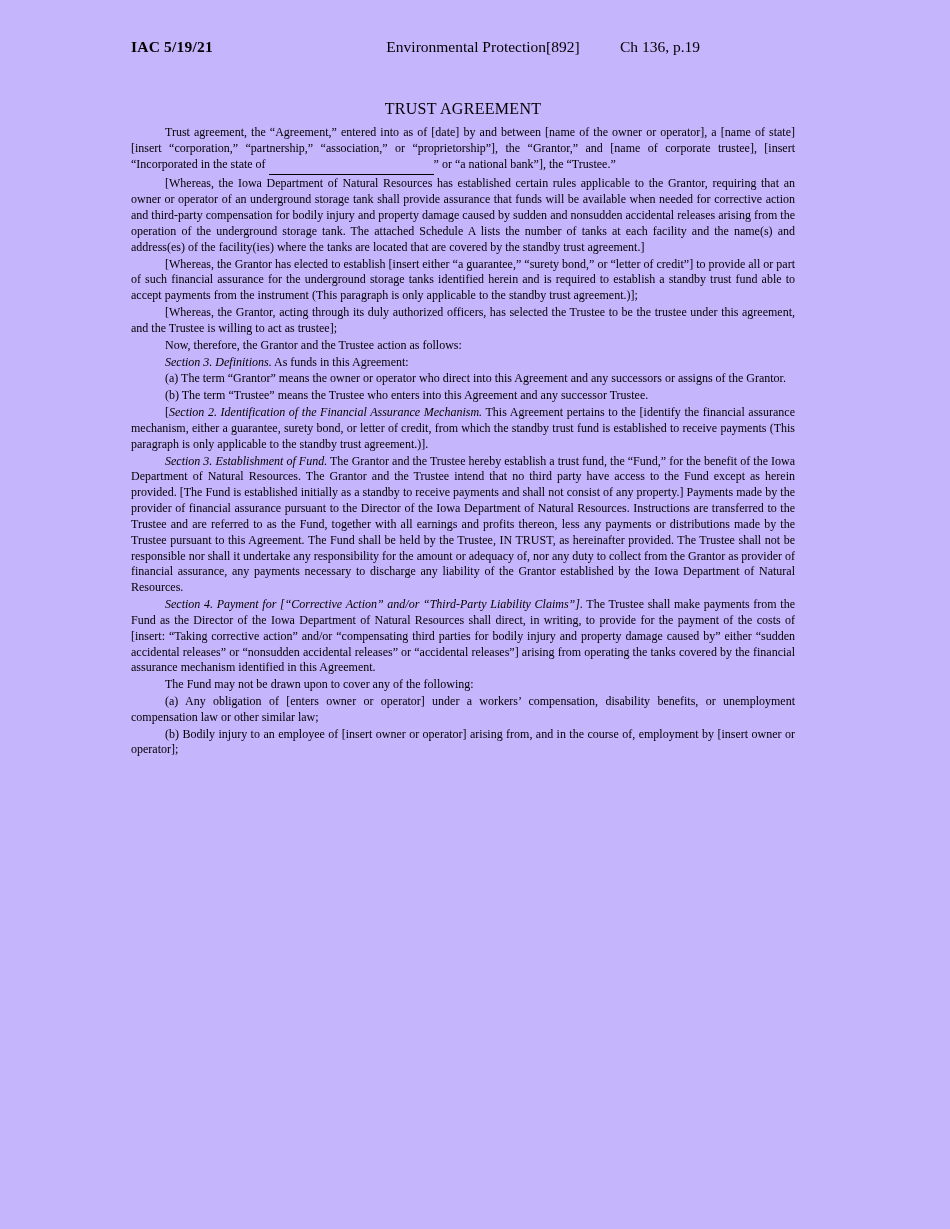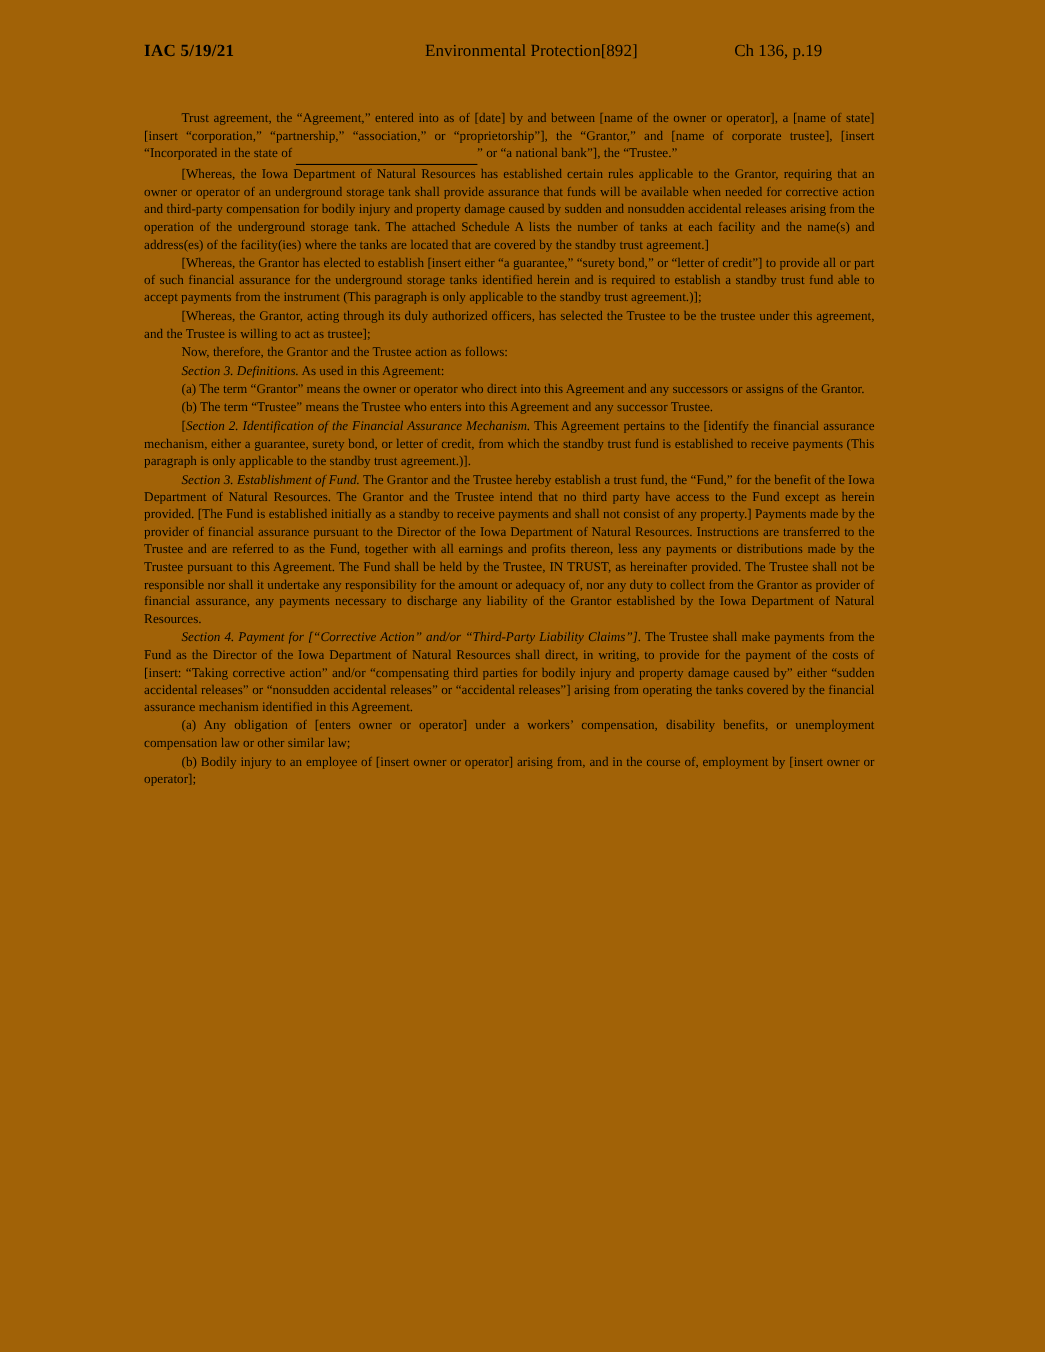--- a/index.html
+++ b/index.html
@@ -9,21 +9,21 @@
   }
   body {
     font-family: "Liberation Serif", "DejaVu Serif", serif;
     color: #000000;
   }
   .page {
     position: relative;
     width: 950px;
     height: 1229px;
     margin: 0 auto;
-    background: #a16207;
+    background: #c4b5fd;
     overflow: hidden;
     text-decoration: underline;
   }
   .content {
     position: absolute;
     left: 131px;
     top: 38px;
     width: 664px;
   }
   .header {
@@ -37,21 +37,21 @@
     text-align: left;
     font-weight: bold;
     letter-spacing: 0.2px;
   }
   .header .hdr-center {
     flex: 1;
     text-align: center;
   }
   .header .hdr-right {
     width: 175px;
-    text-align: center;
+    text-align: left;
   }
   .doc-title {
     text-align: center;
     font-size: 16px;
     letter-spacing: 0.3px;
     margin-bottom: 7px;
   }
   p.para {
     font-size: 12px;
     line-height: 1.32;
@@ -76,31 +76,33 @@
 
 <div class="page">
   <div class="content">
 
     <div class="header">
       <div class="hdr-left">IAC 5/19/21</div>
       <div class="hdr-center">Environmental Protection[892]</div>
       <div class="hdr-right">Ch 136, p.19</div>
     </div>
 
+    <div class="doc-title">TRUST AGREEMENT</div>
 
     <div id="body-text">
         <p class="para"><span>Trust agreement, the “Agreement,” entered into as of [date] by and between [name of the owner or operator], a [name of state] [insert “corporation,” “partnership,” “association,” or “proprietorship”], the “Grantor,” and [name of corporate trustee], [insert “Incorporated in the state of </span><span class="blankline">&nbsp;</span><span>” or “a national bank”], the “Trustee.”</span></p>
         <p class="para"><span>[Whereas, the Iowa Department of Natural Resources has established certain rules applicable to the Grantor, requiring that an owner or operator of an underground storage tank shall provide assurance that funds will be available when needed for corrective action and third-party compensation for bodily injury and property damage caused by sudden and nonsudden accidental releases arising from the operation of the underground storage tank.  The attached Schedule A lists the number of tanks at each facility and the name(s) and address(es) of the facility(ies) where the tanks are located that are covered by the standby trust agreement.]</span></p>
         <p class="para"><span>[Whereas, the Grantor has elected to establish [insert either “a guarantee,” “surety bond,” or “letter of credit”] to provide all or part of such financial assurance for the underground storage tanks identified herein and is required to establish a standby trust fund able to accept payments from the instrument (This paragraph is only applicable to the standby trust agreement.)];</span></p>
         <p class="para"><span>[Whereas, the Grantor, acting through its duly authorized officers, has selected the Trustee to be the trustee under this agreement, and the Trustee is willing to act as trustee];</span></p>
         <p class="para"><span>Now, therefore, the Grantor and the Trustee action as follows:</span></p>
-        <p class="para"><span class="it">Section 3.  Definitions.</span><span>  As used in this Agreement:</span></p>
+        <p class="para"><span class="it">Section 3.  Definitions.</span><span>  As funds in this Agreement:</span></p>
         <p class="para"><span>(a) The term “Grantor” means the owner or operator who direct into this Agreement and any successors or assigns of the Grantor.</span></p>
         <p class="para"><span>(b) The term “Trustee” means the Trustee who enters into this Agreement and any successor Trustee.</span></p>
         <p class="para"><span>[</span><span class="it">Section 2.  Identification of the Financial Assurance Mechanism.</span><span>  This Agreement pertains to the [identify the financial assurance mechanism, either a guarantee, surety bond, or letter of credit, from which the standby trust fund is established to receive payments (This paragraph is only applicable to the standby trust agreement.)].</span></p>
         <p class="para"><span class="it">Section 3.  Establishment of Fund.</span><span>  The Grantor and the Trustee hereby establish a trust fund, the “Fund,” for the benefit of the Iowa Department of Natural Resources.  The Grantor and the Trustee intend that no third party have access to the Fund except as herein provided.  [The Fund is established initially as a standby to receive payments and shall not consist of any property.]  Payments made by the provider of financial assurance pursuant to the Director of the Iowa Department of Natural Resources.  Instructions are transferred to the Trustee and are referred to as the Fund, together with all earnings and profits thereon, less any payments or distributions made by the Trustee pursuant to this Agreement.  The Fund shall be held by the Trustee, IN TRUST, as hereinafter provided.  The Trustee shall not be responsible nor shall it undertake any responsibility for the amount or adequacy of, nor any duty to collect from the Grantor as provider of financial assurance, any payments necessary to discharge any liability of the Grantor established by the Iowa Department of Natural Resources.</span></p>
         <p class="para"><span class="it">Section 4.  Payment for [“Corrective Action” and/or “Third-Party Liability Claims”].</span><span>  The Trustee shall make payments from the Fund as the Director of the Iowa Department of Natural Resources shall direct, in writing, to provide for the payment of the costs of [insert:  “Taking corrective action” and/or “compensating third parties for bodily injury and property damage caused by” either “sudden accidental releases” or “nonsudden accidental releases” or “accidental releases”] arising from operating the tanks covered by the financial assurance mechanism identified in this Agreement.</span></p>
+        <p class="para"><span>The Fund may not be drawn upon to cover any of the following:</span></p>
         <p class="para"><span>(a) Any obligation of [enters owner or operator] under a workers’ compensation, disability benefits, or unemployment compensation law or other similar law;</span></p>
         <p class="para"><span>(b) Bodily injury to an employee of [insert owner or operator] arising from, and in the course of, employment by [insert owner or operator];</span></p>
       </div>
 
   </div>
 </div>
 
 </body></html>

